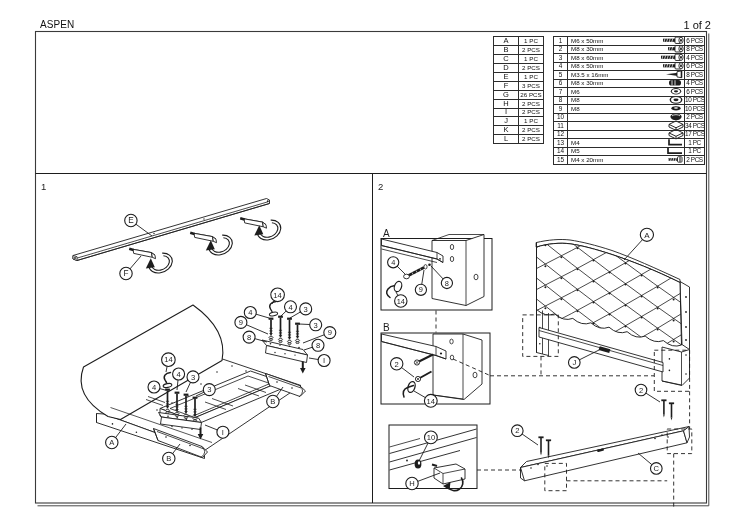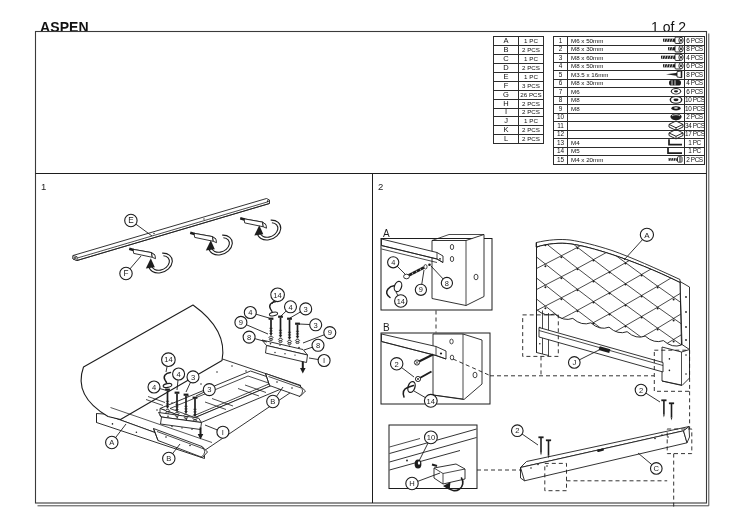--- a/index.html
+++ b/index.html
@@ -1,17 +1,17 @@
 <!DOCTYPE html>
 <html><head><meta charset="utf-8">
 <style>
 html,body{margin:0;padding:0;background:white;width:736px;height:520px;overflow:hidden;}
 body{font-family:"Liberation Sans",sans-serif;position:relative;}
-.hdr{position:absolute;top:19px;left:40px;font-size:14px;color:#111;letter-spacing:.1px;font-weight:bold;}
-.pg{position:absolute;top:19px;right:50px;font-size:14px;color:#111;}
+.hdr{position:absolute;top:19px;left:40px;font-size:10px;color:#111;letter-spacing:.1px;}
+.pg{position:absolute;top:19px;right:25px;font-size:11px;color:#111;}
 svg.main{position:absolute;left:0;top:0;}
 .t{position:absolute;border-collapse:collapse;table-layout:fixed;background:transparent;}
 .t td{border:1px solid #2c2c2c;padding:0;text-align:center;color:#111;overflow:hidden;white-space:nowrap;}
 .lt{left:493px;top:36px;width:50px;}
 .lt td{height:7.95px;line-height:6px;}
 .lt .c1{width:24px;font-size:7.5px;}
 .lt .c2{width:24px;font-size:6.2px;}
 .ht{left:553px;top:36px;width:151px;}
 .ht td{height:7.5px;font-size:6.4px;line-height:6px;}
 .h1{width:13px;font-size:6.8px;}

